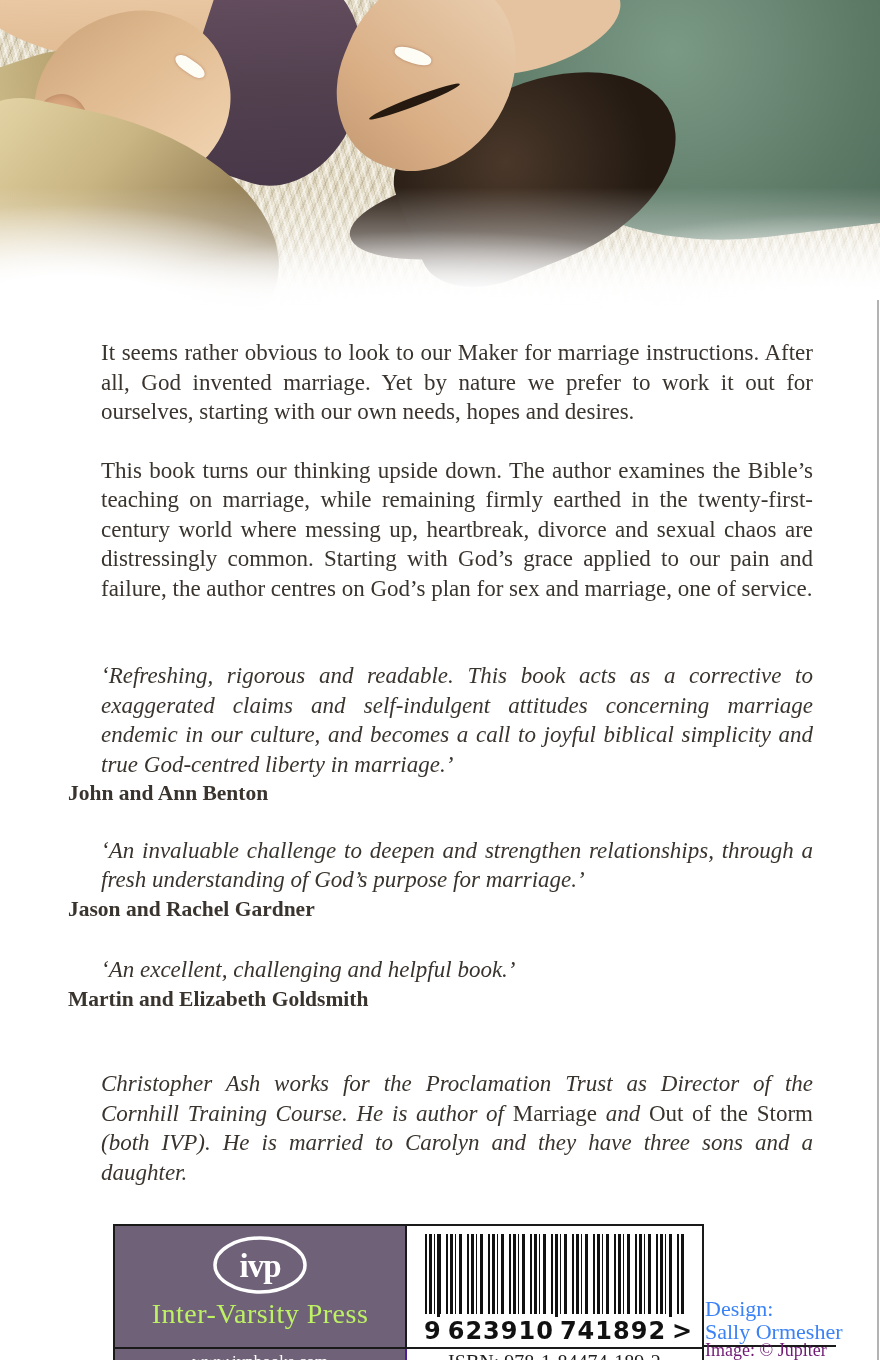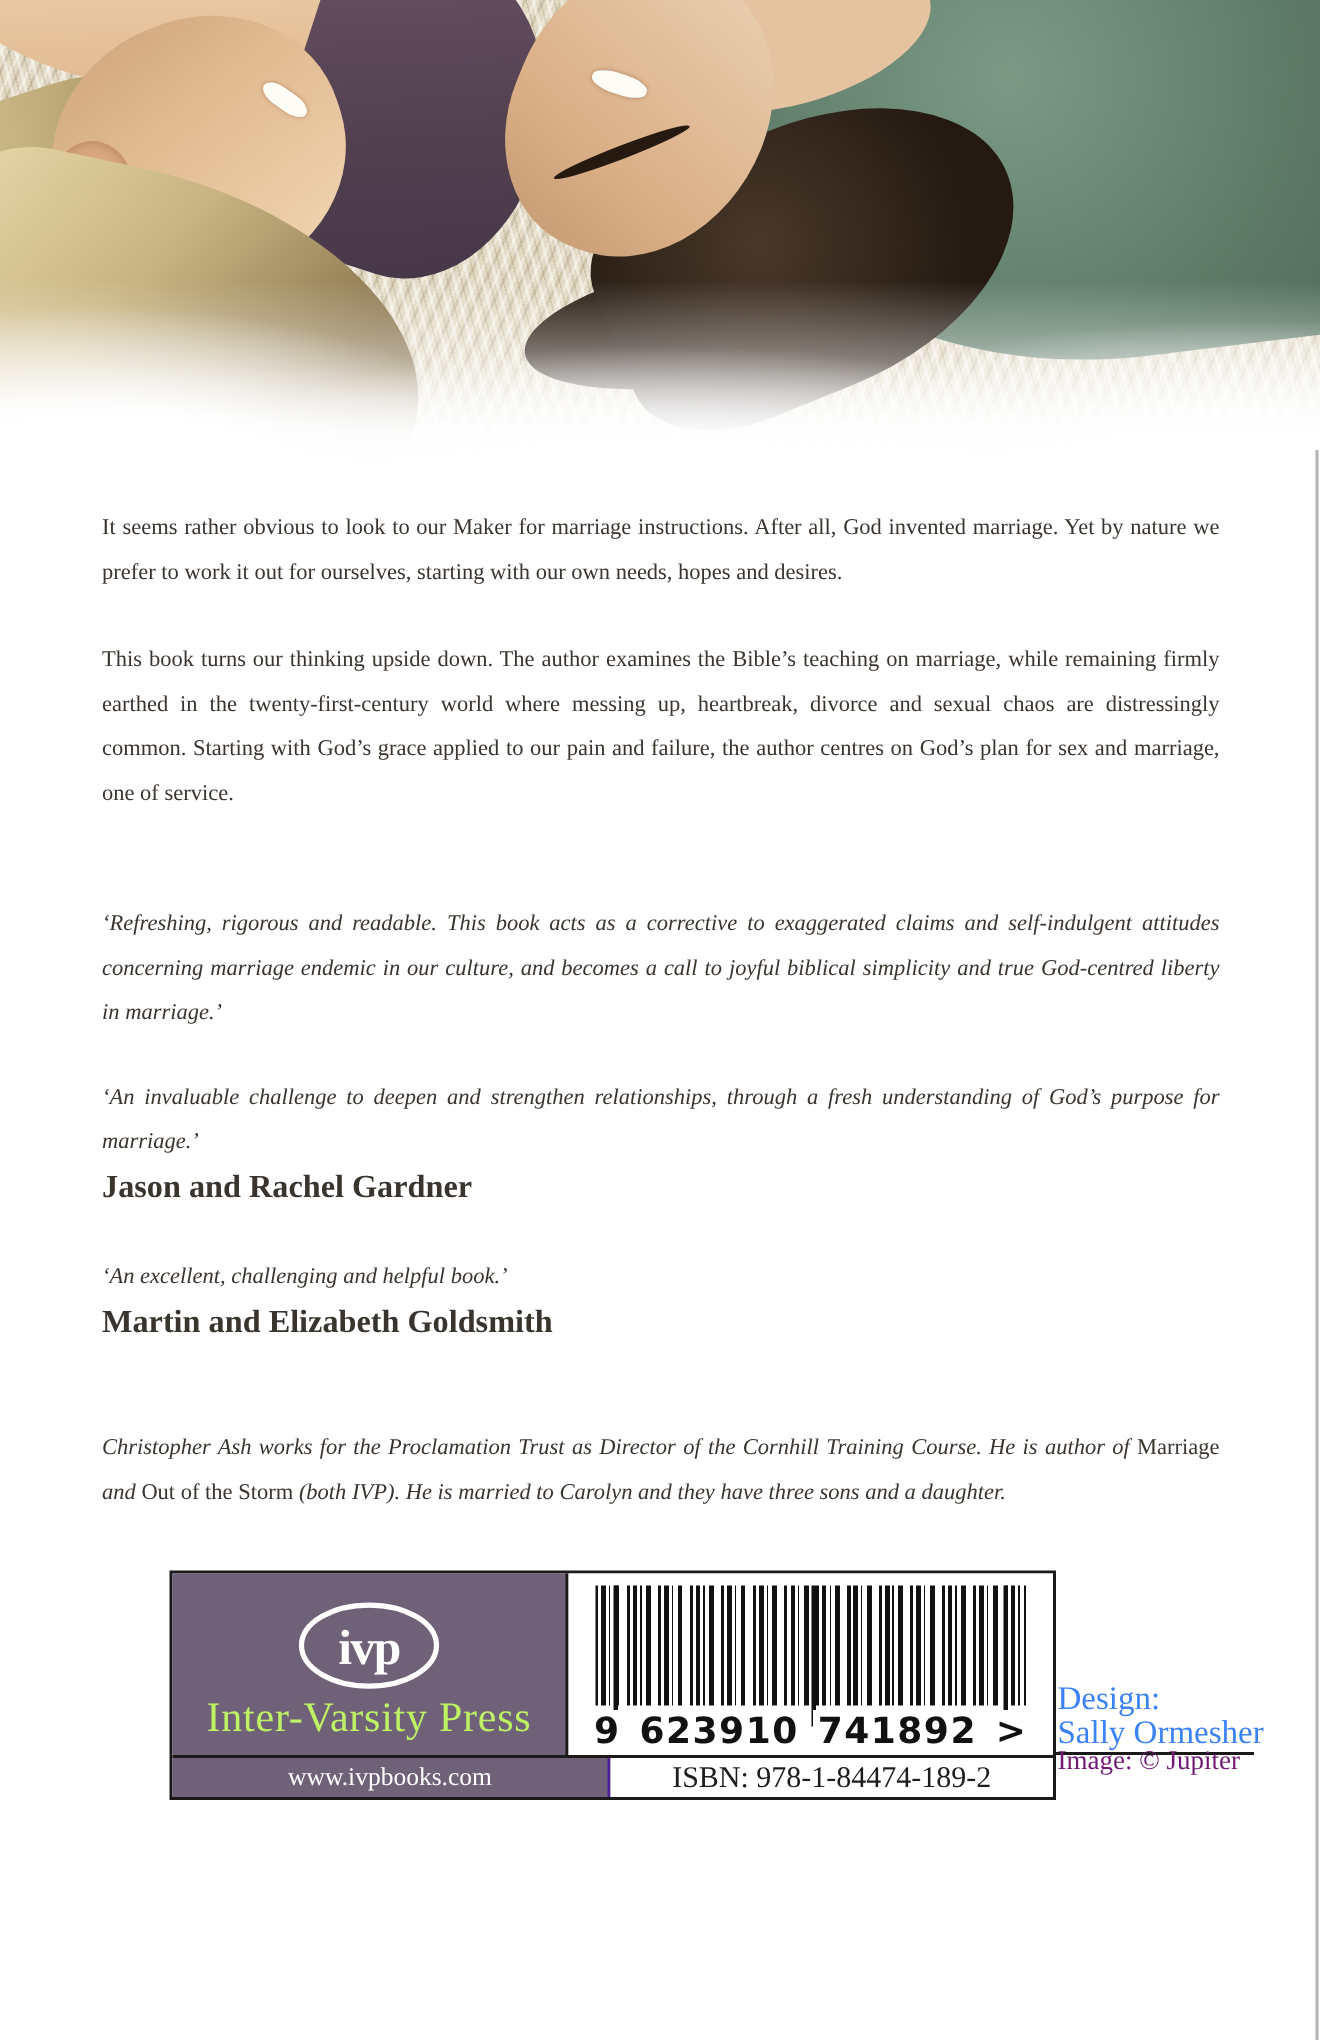--- a/index.html
+++ b/index.html
@@ -40,38 +40,38 @@
     inset:0;
     background:
       radial-gradient(ellipse 430px 190px at 8% 108%, #fff 32%, rgba(255,255,255,0) 70%),
       radial-gradient(ellipse 520px 170px at 50% 112%, #fff 28%, rgba(255,255,255,0) 70%),
       radial-gradient(ellipse 500px 180px at 94% 110%, #fff 28%, rgba(255,255,255,0) 72%),
       linear-gradient(180deg, rgba(255,255,255,0) 60%, rgba(255,255,255,.45) 78%, rgba(255,255,255,.92) 93%, #fff 100%);
   }
 
   
   .content { padding:0 67px 0 68px; }
-  .para, .quote, .bio { font-size:15px; line-height:29.5px; text-align:justify; }
+  .para, .quote, .bio { font-size:23px; line-height:29.5px; text-align:justify;margin-left:33px; }
   .p1 { margin-top:26px; }
   .p2 { margin-top:29px; }
   .endorsement.e1 { margin-top:58px; }
   .endorsement.e2 { margin-top:27px; }
   .endorsement.e3 { margin-top:31px; }
   .quote { font-style:italic; }
   .attribution { font-size:21.5px; line-height:29.5px; font-weight:700; }
   .bio { margin-top:55px; }
   .seg-bi { font-style:italic; font-weight:400; }
   .seg-i  { font-style:italic; }
   .seg-r  { font-style:normal; }
 
   
   .footer { position:relative; margin:37px 0 0 113px; width:760px; height:160px; }
   .footer-box { width:591px; border:2px solid #1a1a1a; background:#fff; }
   .row-main { display:flex; height:121px; }
-  .cell-purple { width:264px; background:#6f6178; border-right:2px solid #1a1a1a; display:flex; flex-direction:column; align-items:center;justify-content:center; }
+  .cell-purple { width:292px; background:#6f6178; border-right:2px solid #1a1a1a; display:flex; flex-direction:column; align-items:center; }
   .ivp-logo { margin-top:9px; }
   .publisher { color:#bef264; font-size:28px; letter-spacing:.5px; margin-top:1px; white-space:nowrap; }
   .cell-barcode { flex:1; position:relative; background:#fff; }
   .bars {
     position:absolute; left:18px; right:18px; top:8px; height:80px;
     background:repeating-linear-gradient(90deg,#111 0 2px,#fff 2px 4px,#111 4px 7px,#fff 7px 9px,#111 9px 10px,#fff 10px 13px,#111 13px 16px,#fff 16px 21px);
   }
   .guard { position:absolute; top:8px; width:3px; height:94px; background:#111; z-index:1; }
   .g1 { left:30px; } .g2 { left:50%; } .g3 { right:30px; }
   .digits { position:absolute; left:14px; right:14px; bottom:2px; height:28px; display:flex; justify-content:space-between; align-items:flex-end; z-index:2;
@@ -107,20 +107,21 @@
   <div class="ph-woman-hair"></div>
   <div class="ph-fade"></div>
 </div>
 
 <div class="content">
   <p class="para p1">It seems rather obvious to look to our Maker for marriage instructions. After all, God invented marriage. Yet by nature we prefer to work it out for ourselves, starting with our own needs, hopes and desires.</p>
   <p class="para p2">This book turns our thinking upside down. The author examines the Bible’s teaching on marriage, while remaining firmly earthed in the twenty-first-century world where messing up, heartbreak, divorce and sexual chaos are distressingly common. Starting with God’s grace applied to our pain and failure, the author centres on God’s plan for sex and marriage, one of service.</p>
 
   <div class="endorsement e1">
     <p class="quote">‘Refreshing, rigorous and readable. This book acts as a corrective to exaggerated claims and self-indulgent attitudes concerning marriage endemic in our culture, and becomes a call to joyful biblical simplicity and true God-centred liberty in marriage.’</p>
+    <p class="attribution">John and Ann Benton</p>
   </div>
 
   <div class="endorsement e2">
     <p class="quote">‘An invaluable challenge to deepen and strengthen relationships, through a fresh understanding of God’s purpose for marriage.’</p>
     <p class="attribution">Jason and Rachel Gardner</p>
   </div>
 
   <div class="endorsement e3">
     <p class="quote">‘An excellent, challenging and helpful book.’</p>
     <p class="attribution">Martin and Elizabeth Goldsmith</p>

